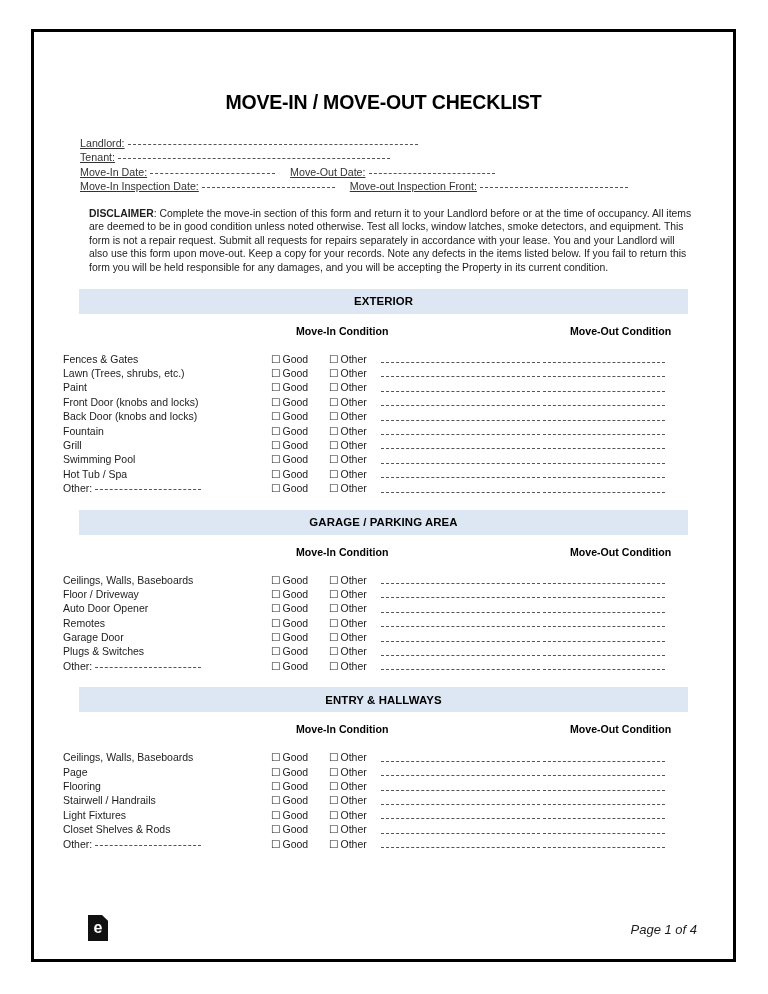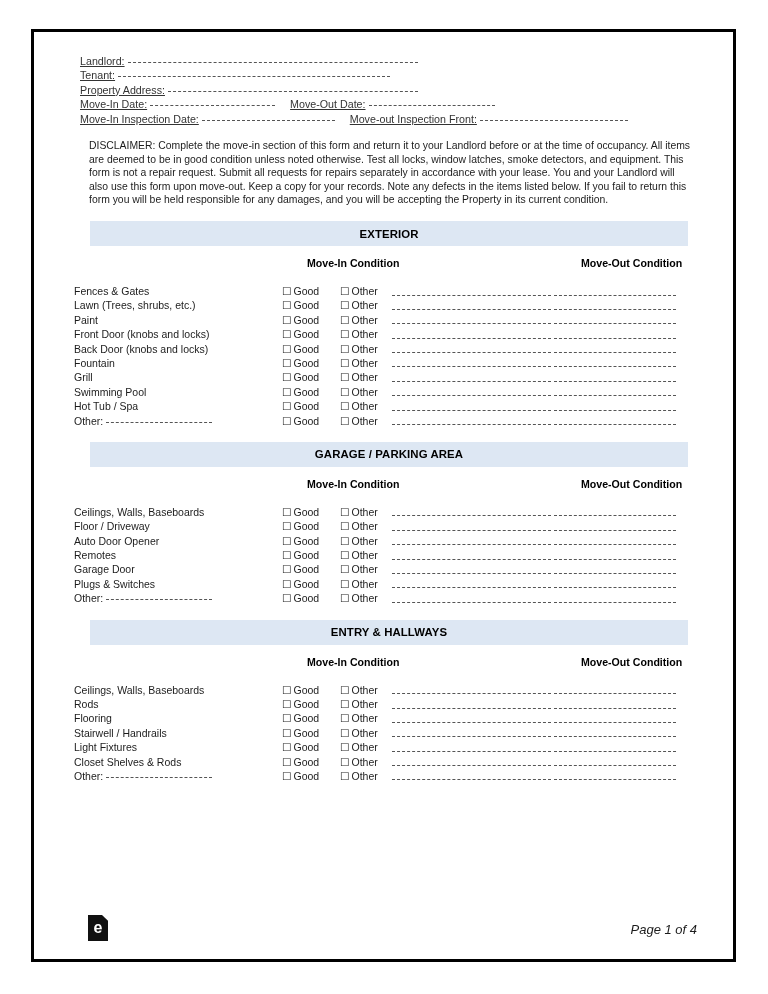--- a/index.html
+++ b/index.html
@@ -83,24 +83,24 @@
   
   .disclaimer {
     margin-top: 13px;
     padding-left: 55px;
     padding-right: 41px;
     font-size: 10.4px;
     line-height: 13.6px;
     color: #1c1c1c;
     text-align: left;
   }
-  .disclaimer b { font-weight: normal; }
-
-  
-  .section { margin-top: 14px; margin-left: 11px; }
+  .disclaimer b { font-weight: bold; }
+
+  
+  .section { margin-top: 14px; }
   .section-band {
     background: #dde7f3;
     height: 25px;
     margin: 0 45px 0 45px;
     display: flex;
     align-items: center;
     justify-content: center;
   }
   .section-band-title {
     font-size: 11.4px;
@@ -221,33 +221,30 @@
     font-style: italic;
   }
 </style>
 </head>
 <body>
 
 <div id="page-wrap">
   <div id="page-frame">
     <div id="page-inner">
 
+      <div class="doc-title">MOVE-IN / MOVE-OUT CHECKLIST</div>
 
       <div class="field-block">
         <span class="field-line">
           <span class="field-label">Landlord:</span>
           <span class="fill fill-ln-a"></span>
         </span>
         <span class="field-line">
           <span class="field-label">Tenant:</span>
           <span class="fill fill-ln-b"></span>
-        </span>
-        <span class="field-line">
-          <span class="field-label">Property Address:</span>
-          <span class="fill fill-ln-c"></span>
         </span>
         <span class="field-line">
           <span class="field-label">Move-In Date:</span>
           <span class="fill fill-ln-d"></span>
           <span class="gap-sm"></span>
           <span class="field-label">Move-Out Date:</span>
           <span class="fill fill-ln-e"></span>
         </span>
         <span class="field-line">
           <span class="field-label">Move-In Inspection Date:</span>
@@ -412,21 +409,21 @@
             </div>
             <div class="rows">
               <div class="row">
                 <div class="row-label"><span>Ceilings, Walls, Baseboards</span></div>
                 <div class="cb-good"><span class="cb">☐</span><span>Good</span></div>
                 <div class="cb-other"><span class="cb">☐</span><span>Other</span></div>
                 <div class="mi-line"></div>
                 <div class="mo-line"></div>
               </div>
               <div class="row">
-                <div class="row-label"><span>Rods</span></div>
+                <div class="row-label"><span>Page</span></div>
                 <div class="cb-good"><span class="cb">☐</span><span>Good</span></div>
                 <div class="cb-other"><span class="cb">☐</span><span>Other</span></div>
                 <div class="mi-line"></div>
                 <div class="mo-line"></div>
               </div>
               <div class="row">
                 <div class="row-label"><span>Flooring</span></div>
                 <div class="cb-good"><span class="cb">☐</span><span>Good</span></div>
                 <div class="cb-other"><span class="cb">☐</span><span>Other</span></div>
                 <div class="mi-line"></div>

